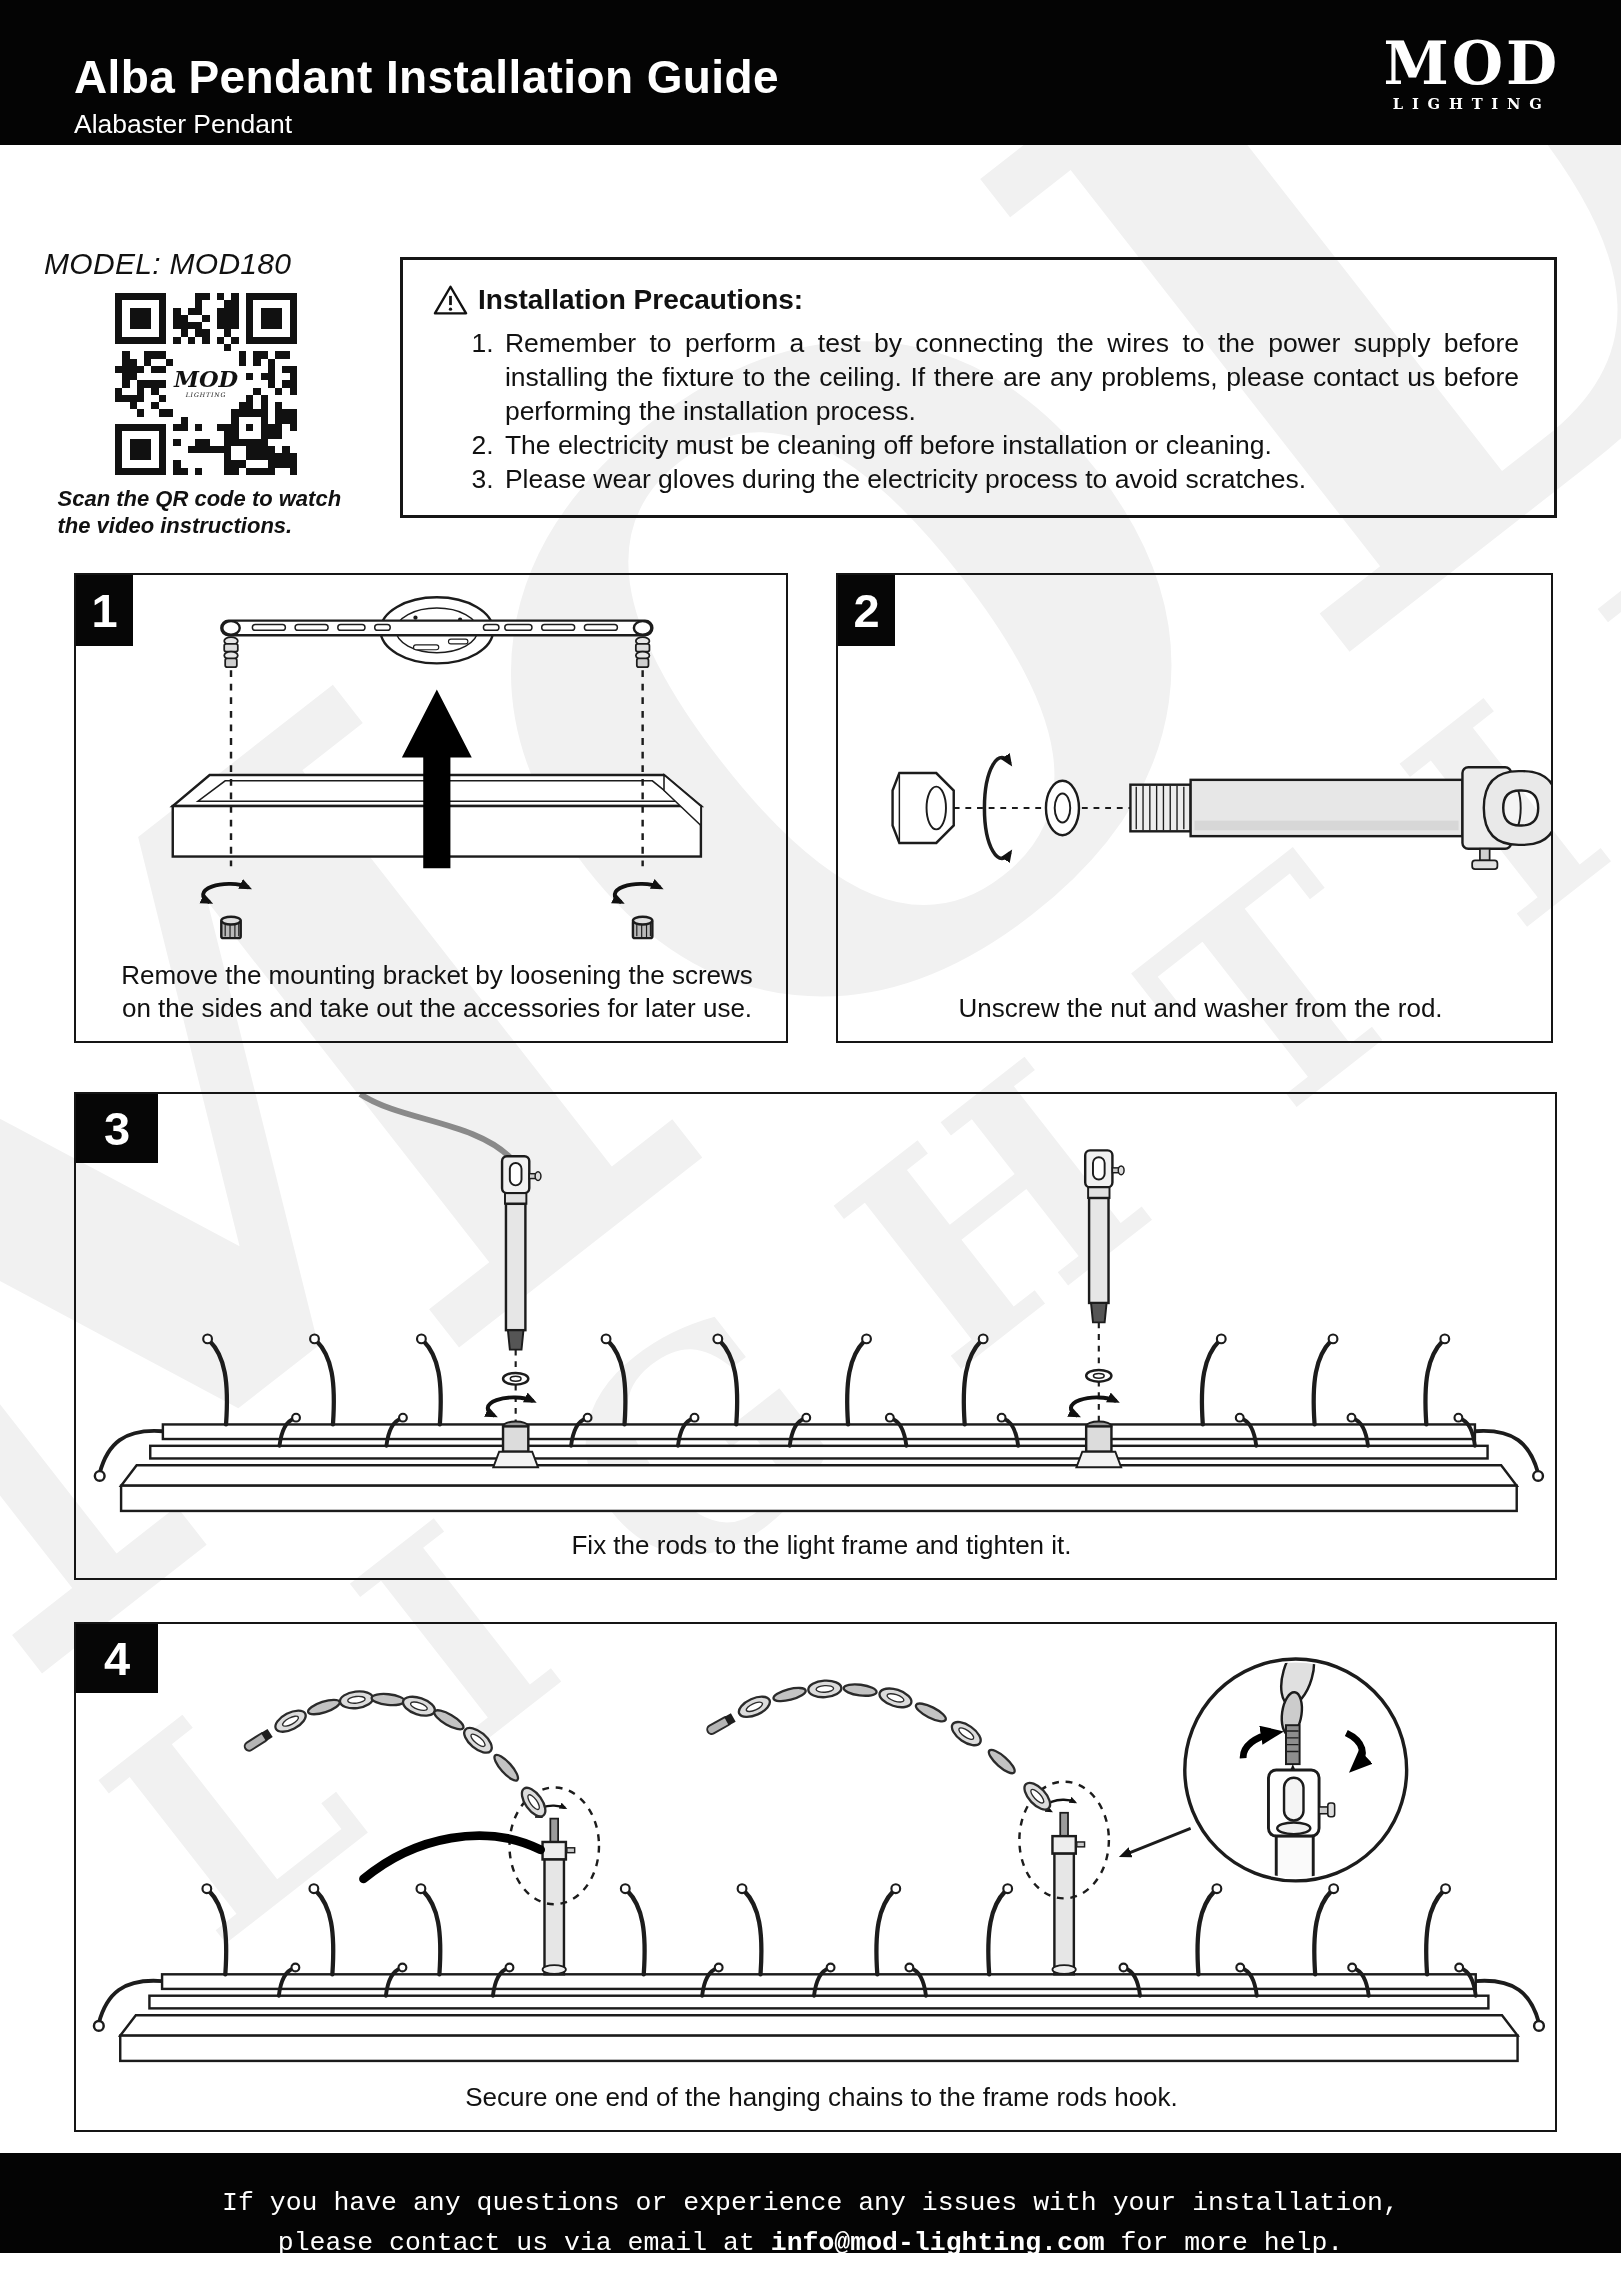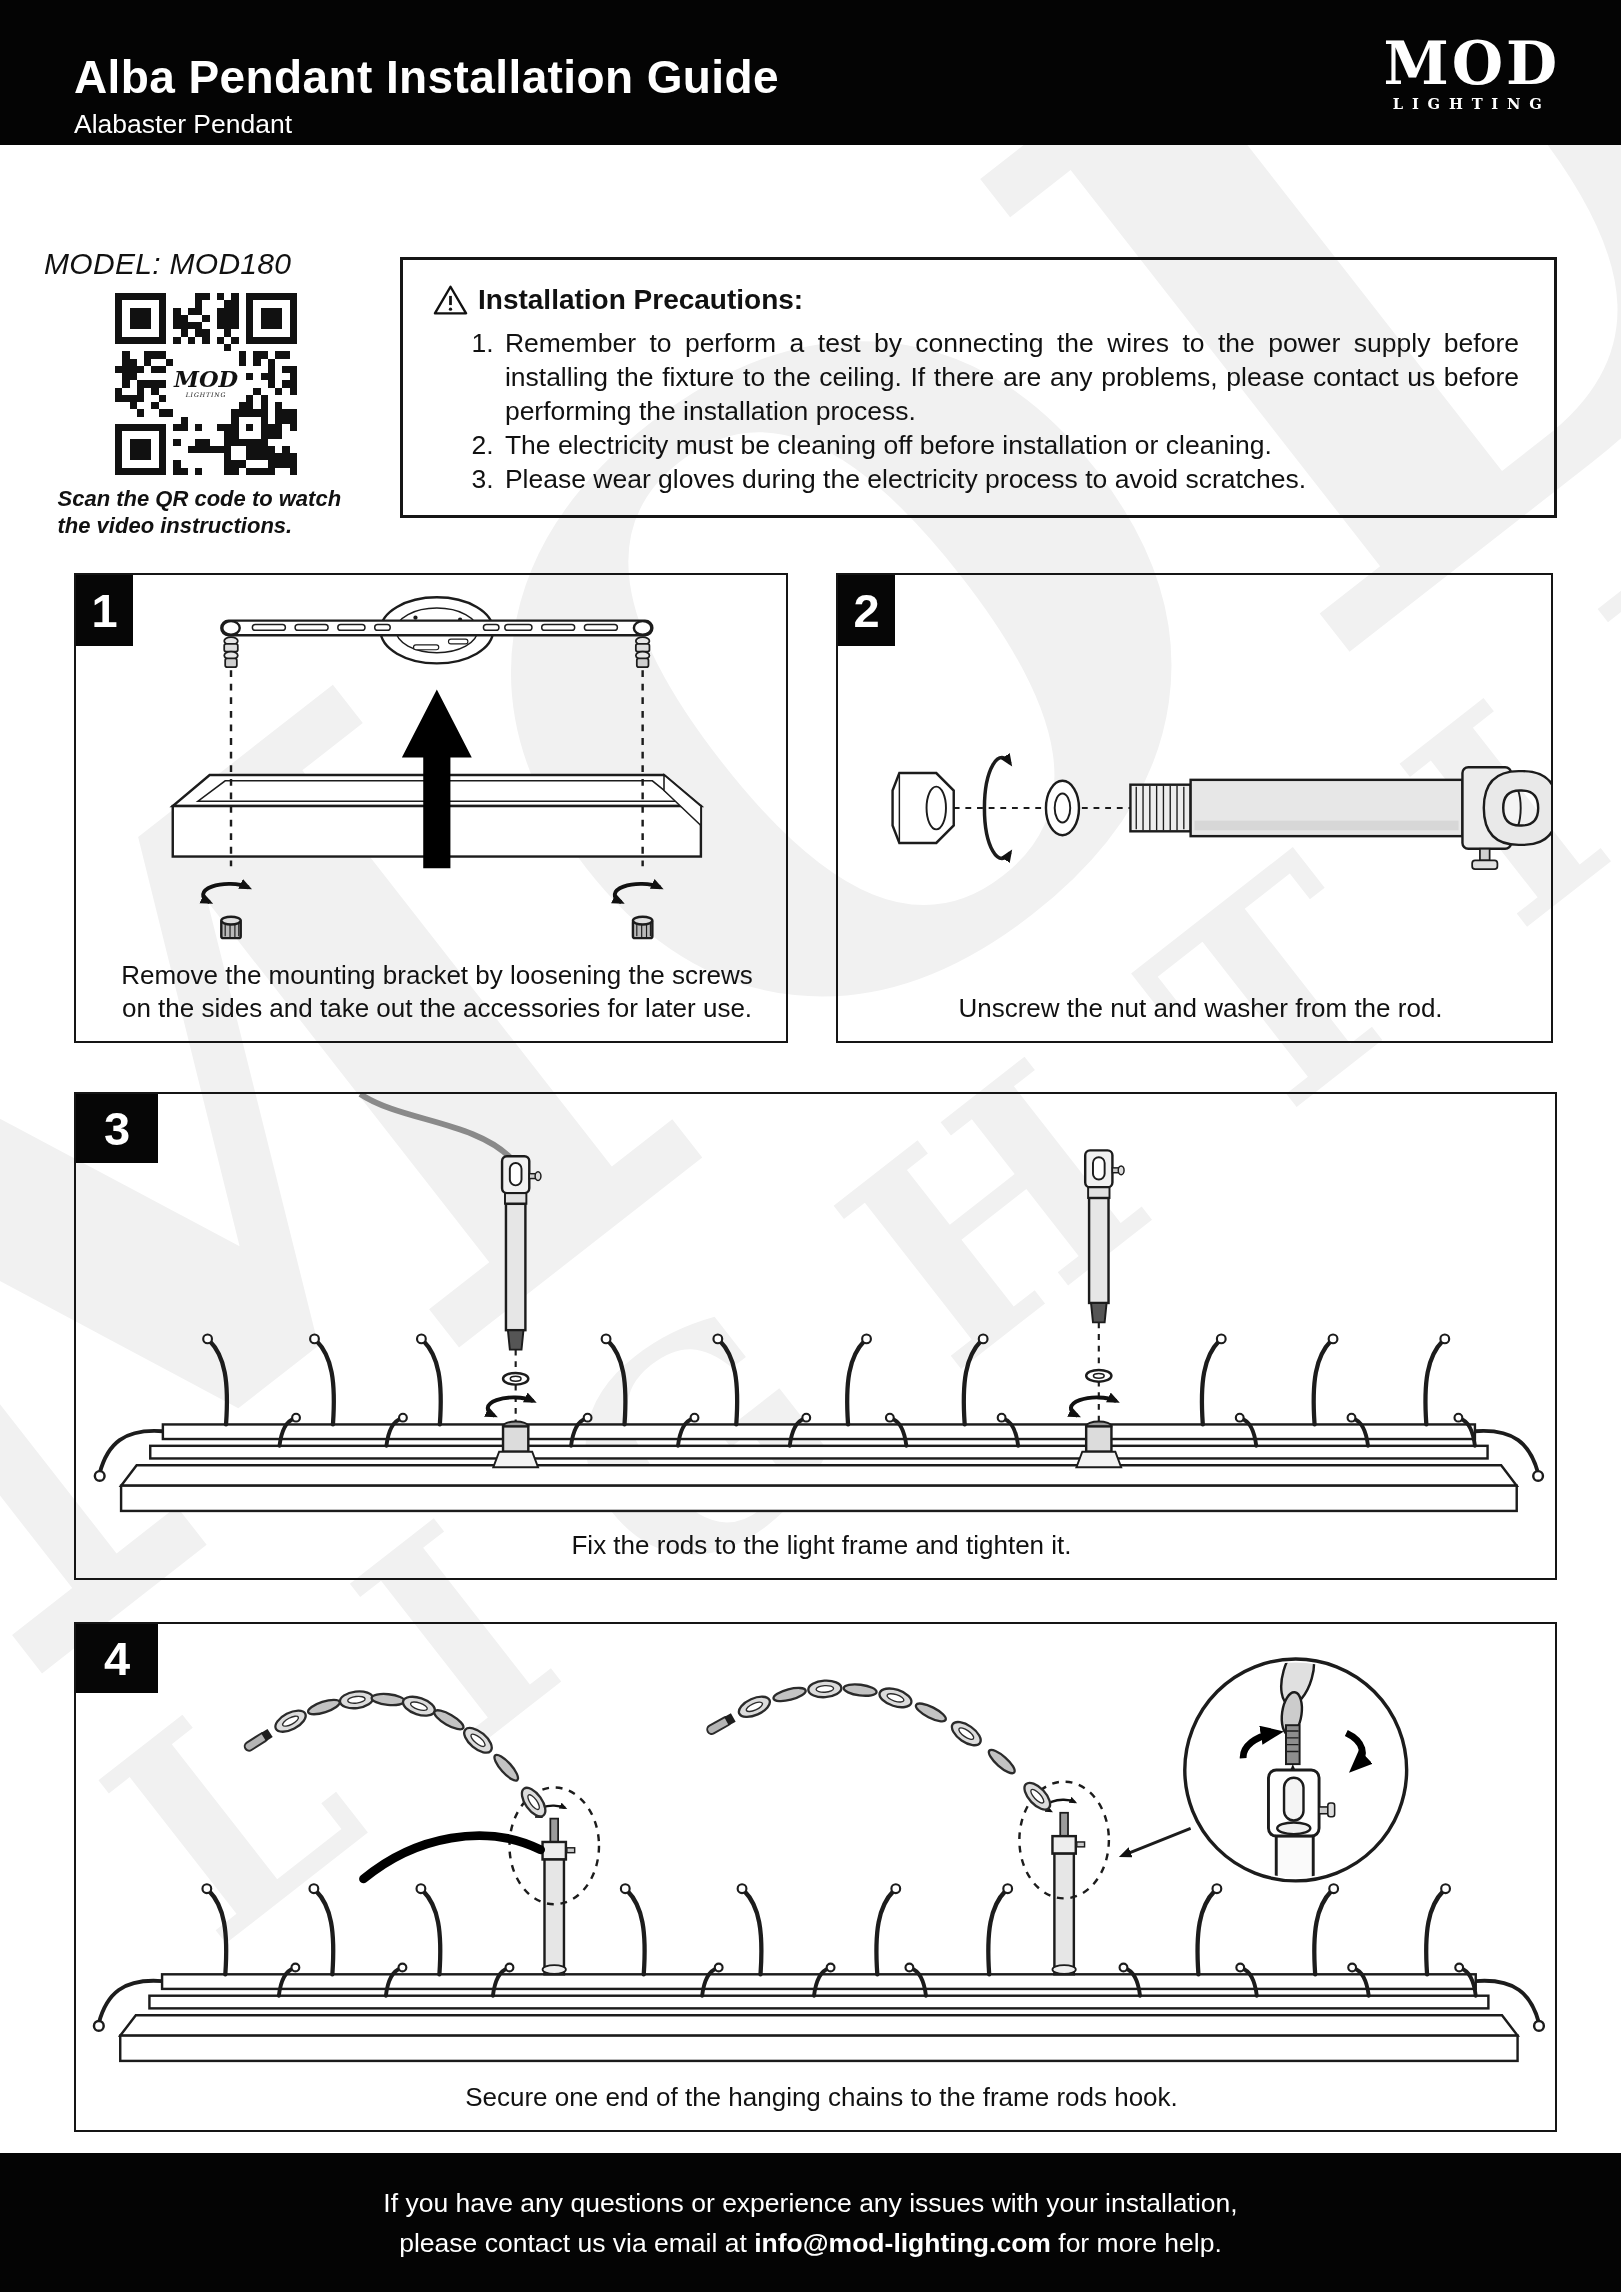--- a/index.html
+++ b/index.html
@@ -56,22 +56,22 @@
   .badge-tall{width:57px;height:71px;}
   .badge-wide{width:82px;height:69px;}
   .diagram{position:absolute;left:0;top:0;width:100%;height:100%;}
   .caption{
     position:absolute;left:0;right:0;bottom:15.7px;text-align:center;
     font-size:26px;line-height:33px;z-index:2;margin-left:12px;
   }
   #step1 .caption{padding:0 25.5px;}
   
   .footer{
-    position:absolute;left:0;top:2153px;width:100%;height:139px;background:#040404;color:#fff;z-index:3;
-    text-align:center;font-size:26.5px;line-height:40px;box-sizing:border-box;padding-top:30px;
+    position:absolute;left:0;top:2153px;width:100%;height:100px;background:#040404;color:#fff;z-index:3;
+    text-align:center;font-size:26.5px;line-height:40px;box-sizing:border-box;padding-top:30px;font-family:Liberation Mono, monospace;
   }
   .footer b{font-weight:700;}
 </style>
 </head>
 <body>
 
 <svg width="0" height="0" style="position:absolute" aria-hidden="true">
   <defs>
     <marker id="ah" markerUnits="userSpaceOnUse" markerWidth="16" markerHeight="13" refX="9" refY="5.5" orient="auto-start-reverse">
       <path d="M0,0 L13,5.5 L0,11 Z" fill="#111"></path>

